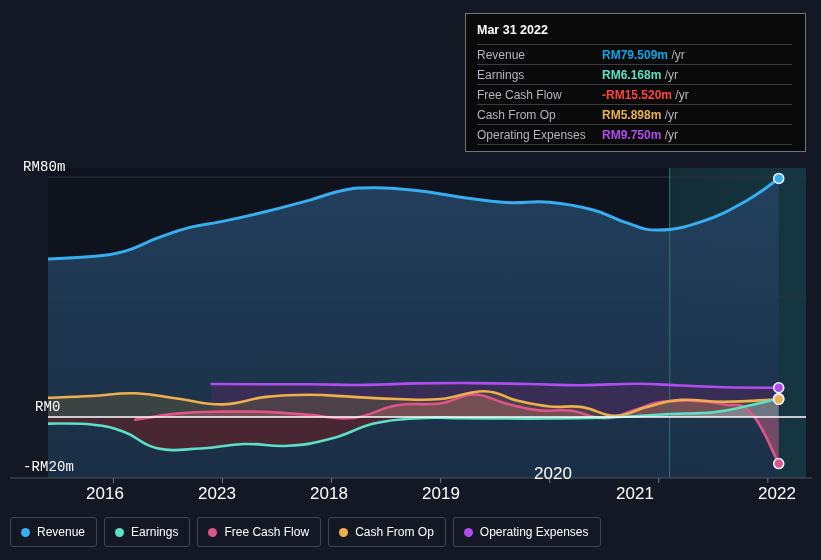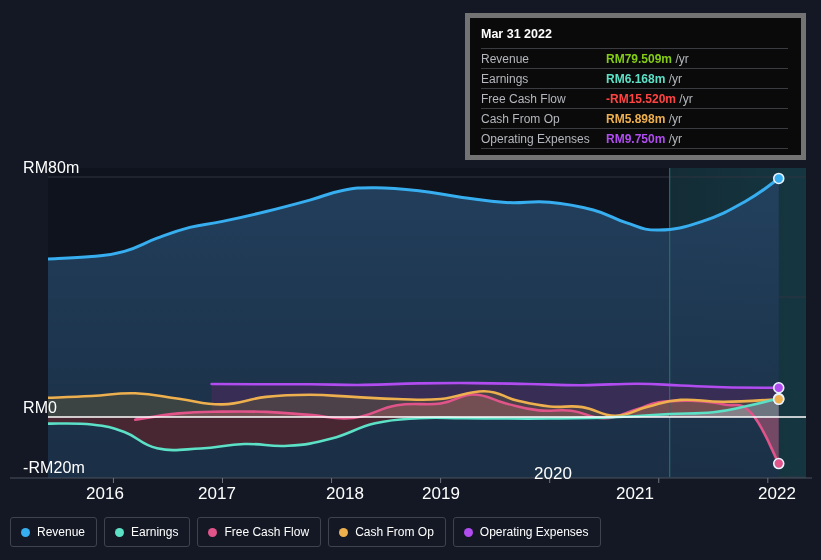--- a/index.html
+++ b/index.html
@@ -29,42 +29,43 @@
     left: 0;
     top: 0;
     width: 821px;
     height: 560px;
     display: block;
   }
 
   
   .y-axis-label {
     position: absolute;
-    font-size: 16px;
+    font-size: 14px;
     color: #ffffff;
     white-space: nowrap;
     letter-spacing: 0.1px;
+    font-family: Liberation Mono, monospace;
   }
   .x-axis-label {
     position: absolute;
     font-size: 17px;
     color: #ffffff;
     white-space: nowrap;
     transform: translateX(-50%);
     letter-spacing: 0.1px;
   }
 
   
   #tooltip {
     position: absolute;
     left: 465px;
     top: 13px;
     width: 341px;
     background: #0a0a0a;
-    border: 5px solid #737373;
+    border: 1px solid #737373;
     box-sizing: border-box;
     padding: 8px 13px 6px 11px;
   }
   #tooltip .tt-date {
     font-size: 12.5px;
     font-weight: bold;
     color: #ffffff;
     padding: 1px 0 7px 0;
   }
   #tooltip table {
@@ -191,38 +192,38 @@
         <line x1="767.8273381295053" y1="478" x2="767.8273381295053" y2="483" stroke="#6e7480" stroke-width="1"></line>
         <circle cx="778.7338129496396" cy="178.473" r="5" fill="#37aef0" stroke="#e9f2ff" stroke-width="1.6"></circle>
         <circle cx="778.7338129496396" cy="398.496" r="5" fill="#5ce0c6" stroke="#e9f2ff" stroke-width="1.6"></circle>
         <circle cx="778.7338129496396" cy="463.56" r="5" fill="#e0548a" stroke="#e9f2ff" stroke-width="1.6"></circle>
         <circle cx="778.7338129496396" cy="399.306" r="5" fill="#eeb04e" stroke="#e9f2ff" stroke-width="1.6"></circle>
         <circle cx="778.7338129496396" cy="387.75" r="5" fill="#b04cf0" stroke="#e9f2ff" stroke-width="1.6"></circle>
       </g>
   </svg>
 
   <div class="y-axis-label" style="left:23px; top:159px;">RM80m</div>
-  <div class="y-axis-label" style="left:23px; top:399px;">RM0</div>
+  <div class="y-axis-label" style="left:35px; top:399px;">RM0</div>
   <div class="y-axis-label" style="left:23px; top:459px;">-RM20m</div>
 
   <div class="x-axis-label" style="left:105px; top:484px;">2016</div>
-  <div class="x-axis-label" style="left:217px; top:484px;">2017</div>
-  <div class="x-axis-label" style="left:345px; top:484px;">2018</div>
+  <div class="x-axis-label" style="left:217px; top:484px;">2023</div>
+  <div class="x-axis-label" style="left:329px; top:484px;">2018</div>
   <div class="x-axis-label" style="left:441px; top:484px;">2019</div>
   <div class="x-axis-label" style="left:553px; top:464px;">2020</div>
   <div class="x-axis-label" style="left:635px; top:484px;">2021</div>
   <div class="x-axis-label" style="left:777px; top:484px;">2022</div>
 
   <div id="tooltip">
     <div class="tt-date">Mar 31 2022</div>
     <table>
       <tbody id="tooltip-rows">
           <tr>
             <td class="tt-key">Revenue</td>
-            <td class="tt-val"><b style="color: #84cc16;">RM79.509m</b><span class="tt-unit"> /yr</span></td>
+            <td class="tt-val"><b style="color: #0ea5e9;">RM79.509m</b><span class="tt-unit"> /yr</span></td>
           </tr>
           <tr>
             <td class="tt-key">Earnings</td>
             <td class="tt-val"><b style="color: rgb(92, 224, 198); text-align: right;">RM6.168m</b><span class="tt-unit"> /yr</span></td>
           </tr>
           <tr>
             <td class="tt-key">Free Cash Flow</td>
             <td class="tt-val"><b style="color: rgb(255, 67, 67);">-RM15.520m</b><span class="tt-unit"> /yr</span></td>
           </tr>
           <tr>

